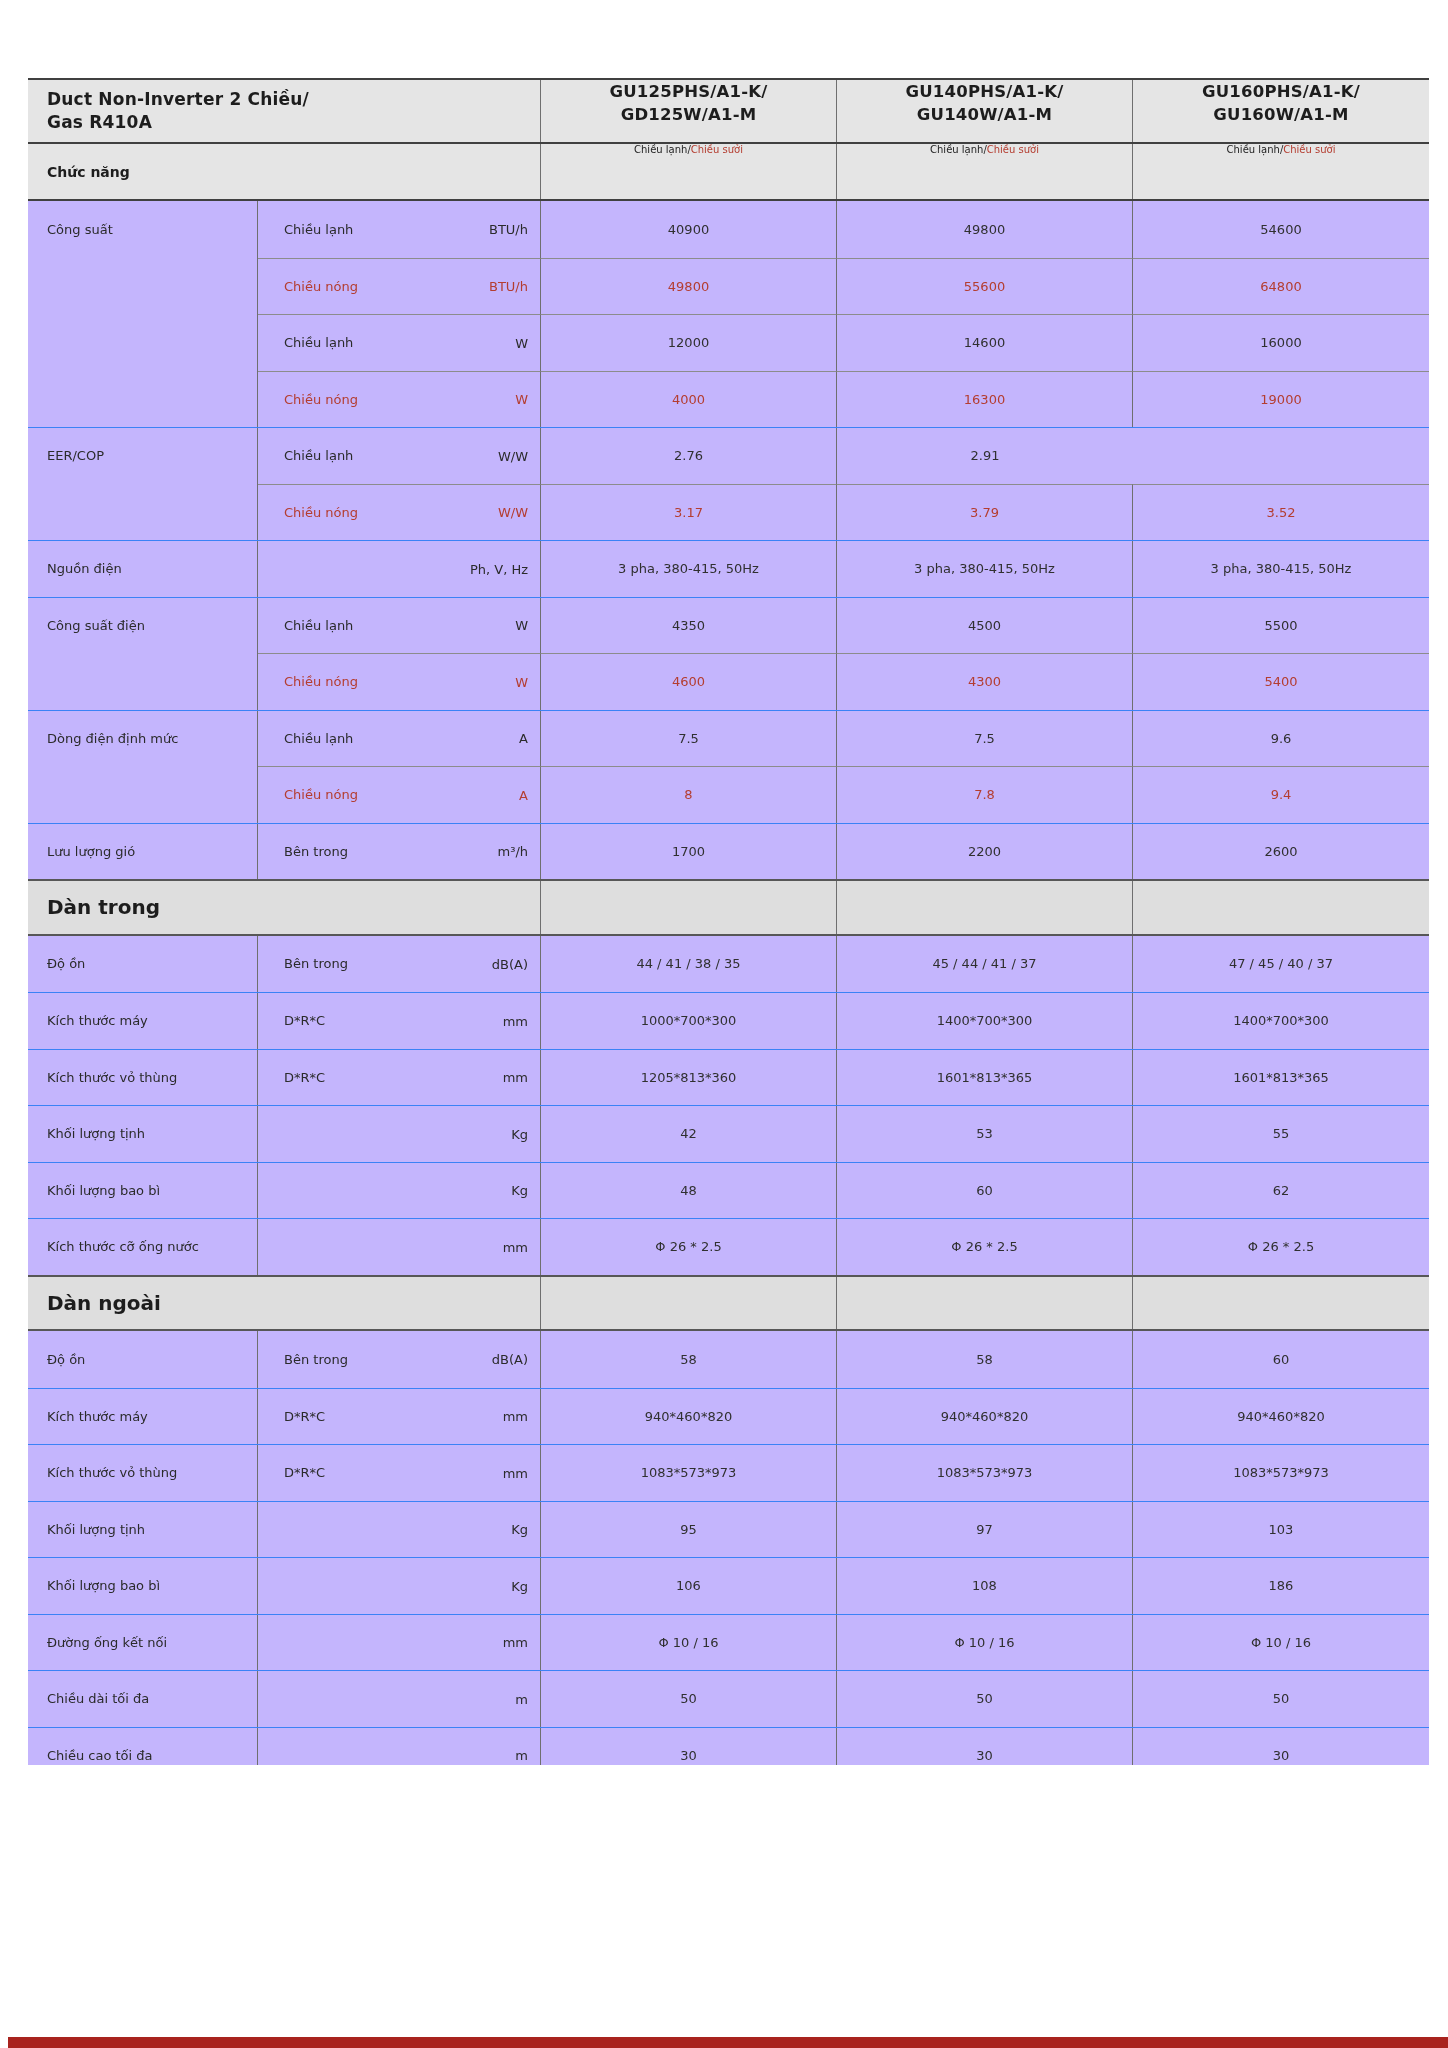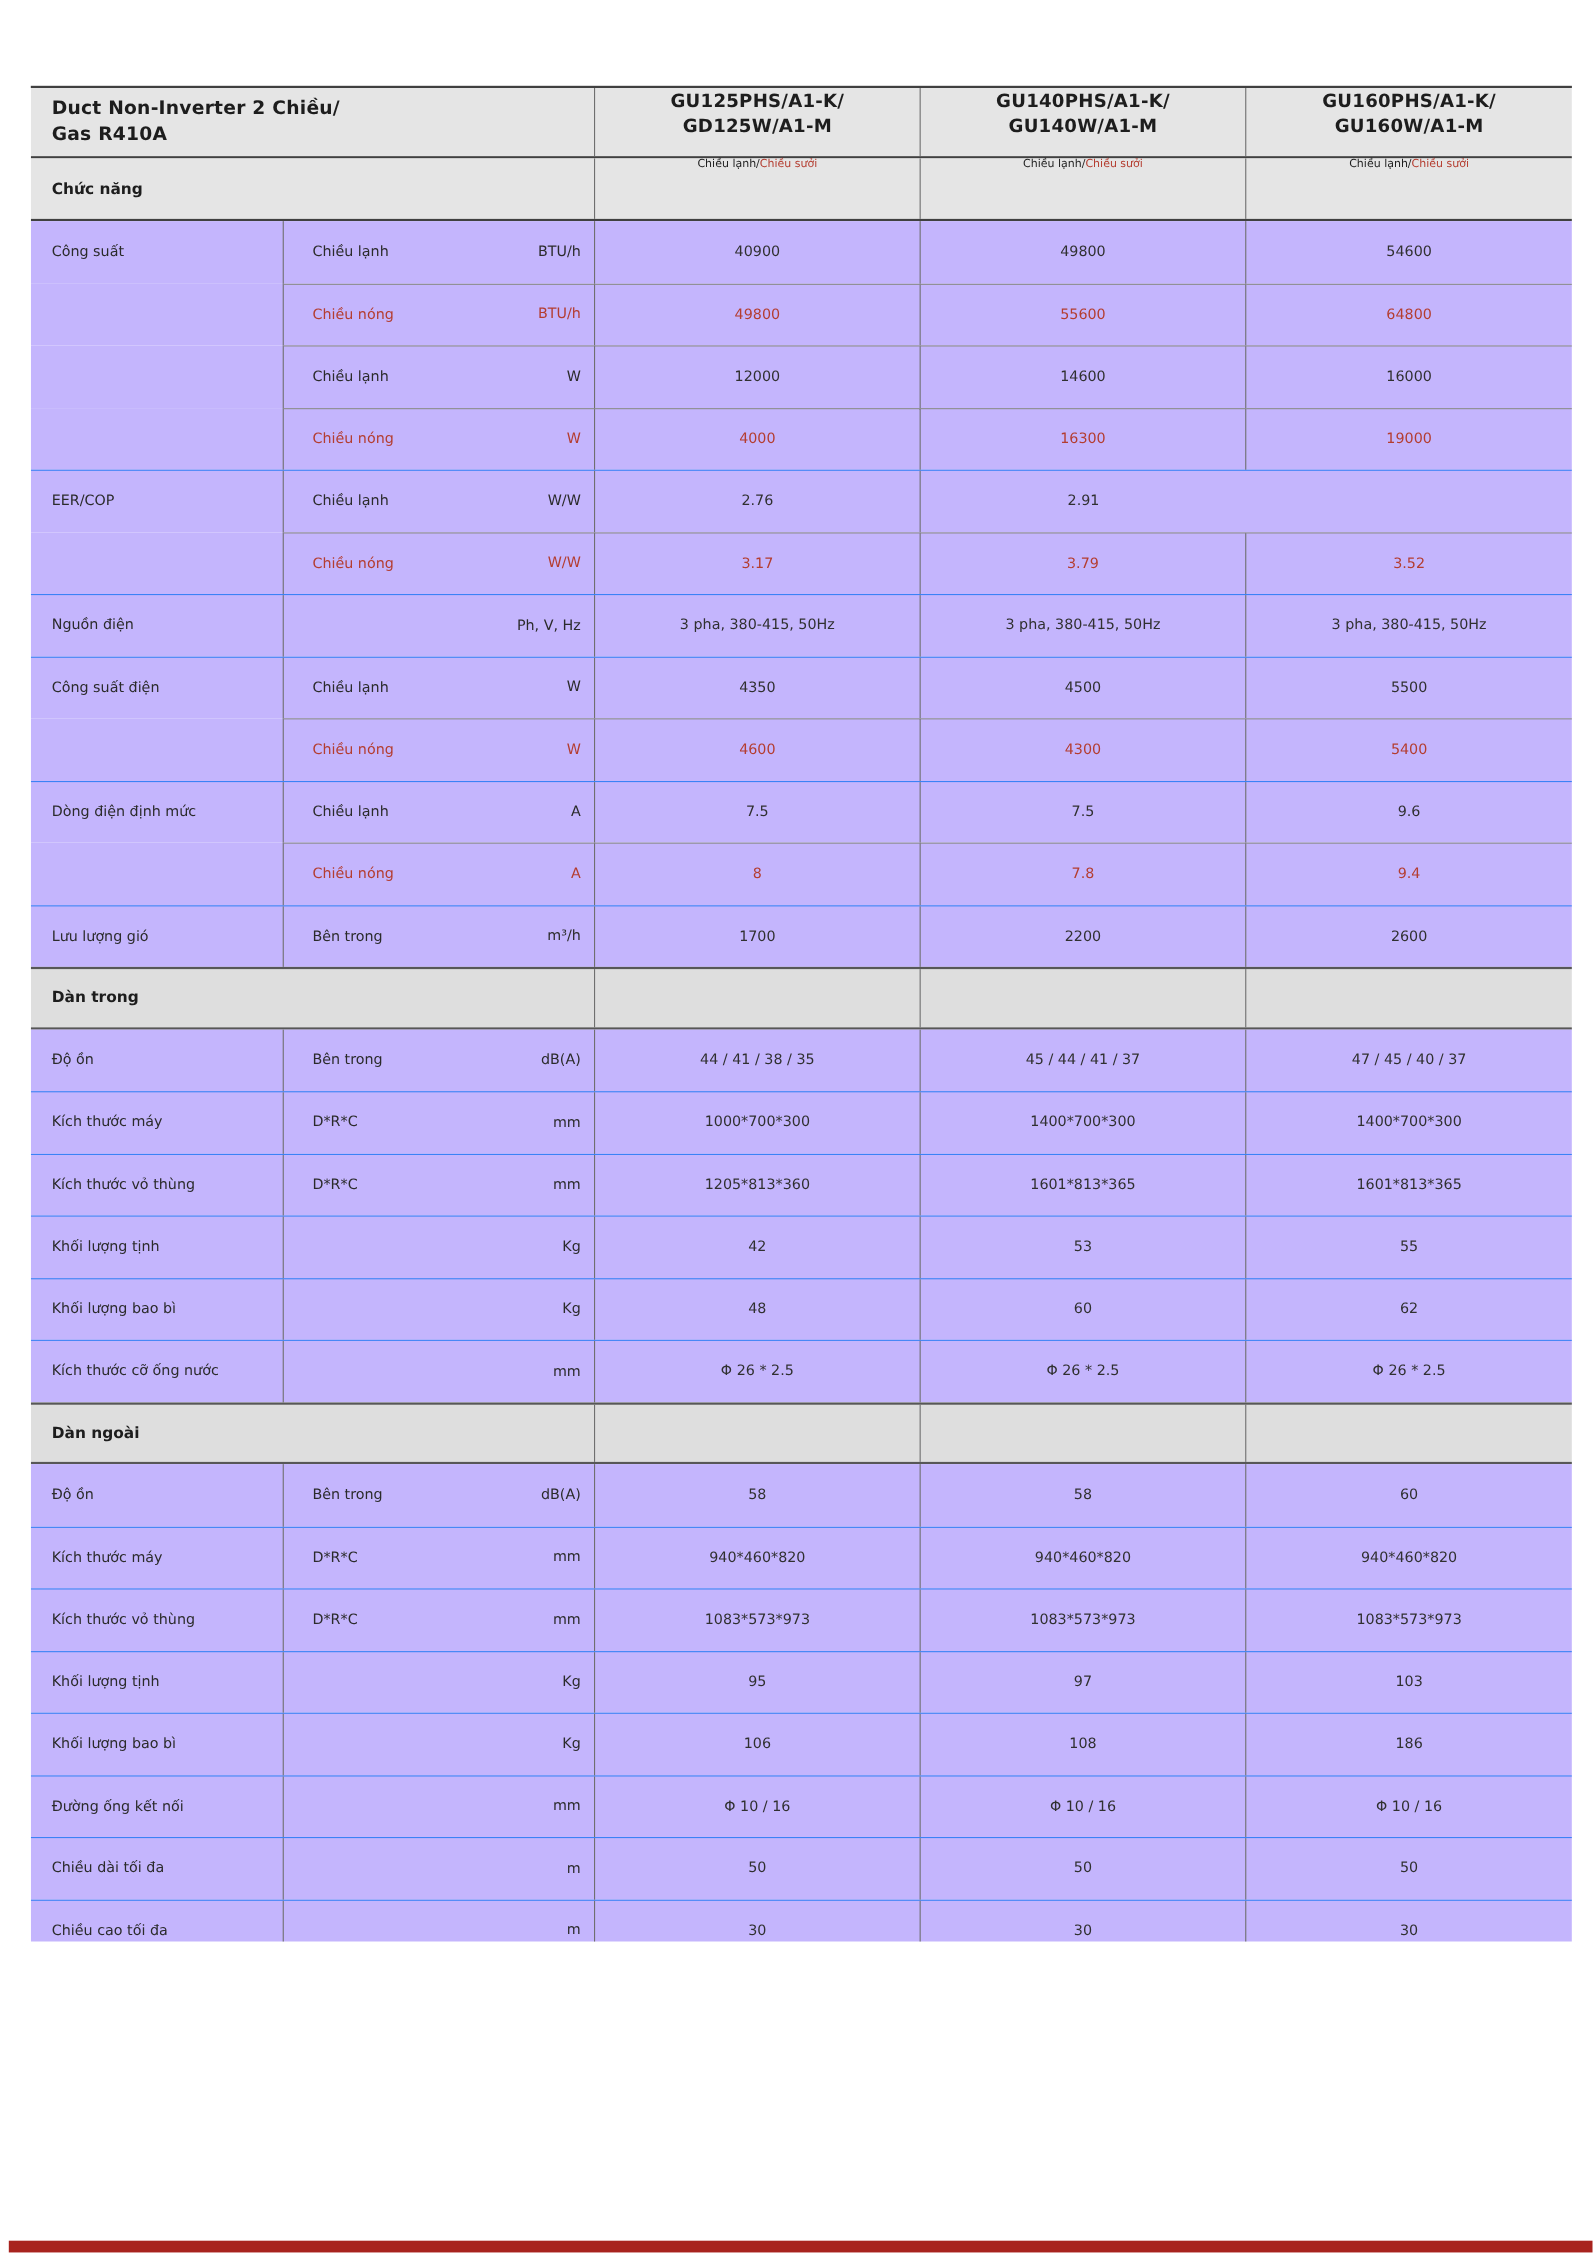--- a/index.html
+++ b/index.html
@@ -27,21 +27,21 @@
          align-items:center;padding-left:19px;font-size:13px;}
   .cellB{width:283px;box-sizing:border-box;border-right:1px solid #6f6f6f;position:relative;
          display:flex;align-items:center;padding-left:26px;font-size:13px;}
   .cellB .unit{position:absolute;right:12px;top:50%;transform:translateY(-50%);font-size:13px;}
   .cellV{width:296px;box-sizing:border-box;border-right:1px solid #6f6f6f;display:flex;
          align-items:center;justify-content:center;text-align:center;font-size:13px;color:#303030;}
   .cellV.last{border-right:none;}
   .row.cont .cellB,.row.cont .cellV{border-top:1px solid #8c8c8c;}
   .row.red .cellB,.row.red .cellB .unit,.row.red .cellV{color:#b43d30;}
   .bandA{width:513px;box-sizing:border-box;border-right:1px solid #6f6f6f;display:flex;
-         align-items:center;padding-left:19px;font-size:14px;font-weight:bold;color:#1d1d1d;}
+         align-items:center;padding-left:19px;font-size:20px;font-weight:bold;color:#1d1d1d;}
   .footer-bar{position:absolute;left:8px;right:0;bottom:0;height:11px;background:#a8231e;}
 </style>
 </head>
 <body>
 
 <div class="page">
   <div class="spec-table">
 
     <div class="hrow model">
       <div class="hcellA">

